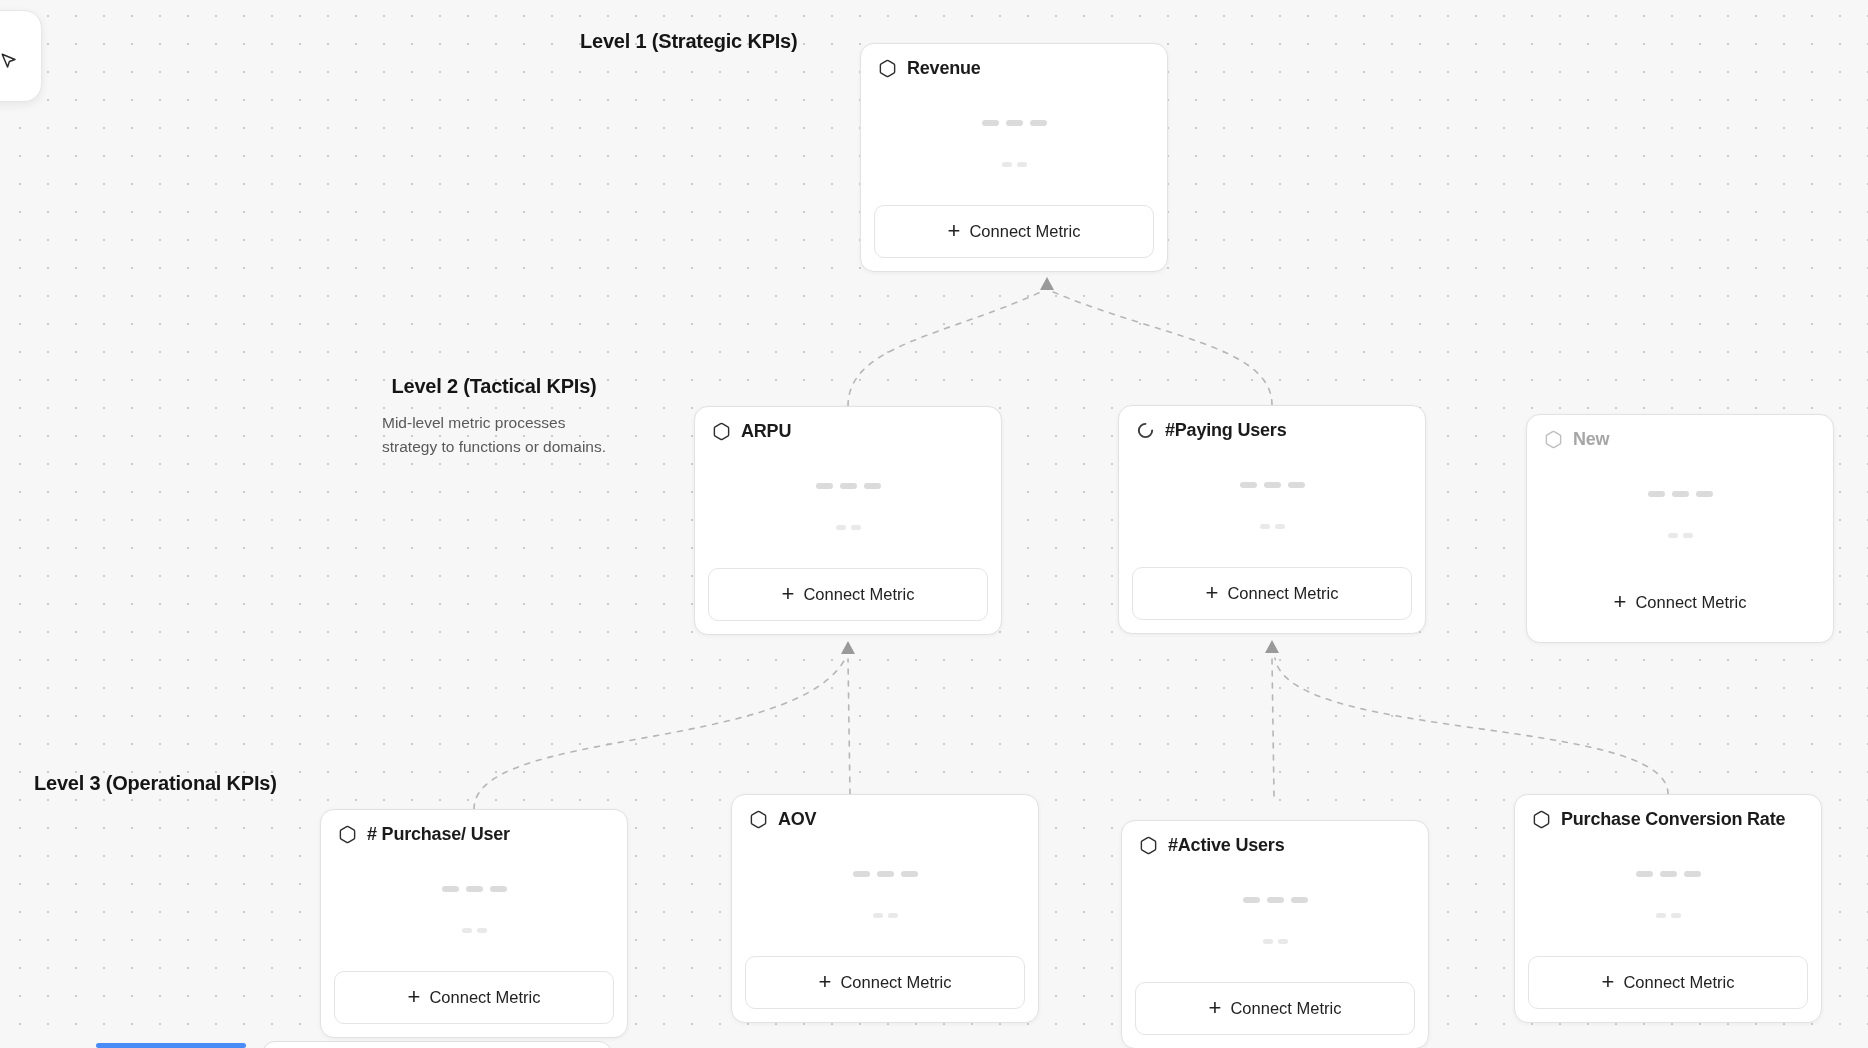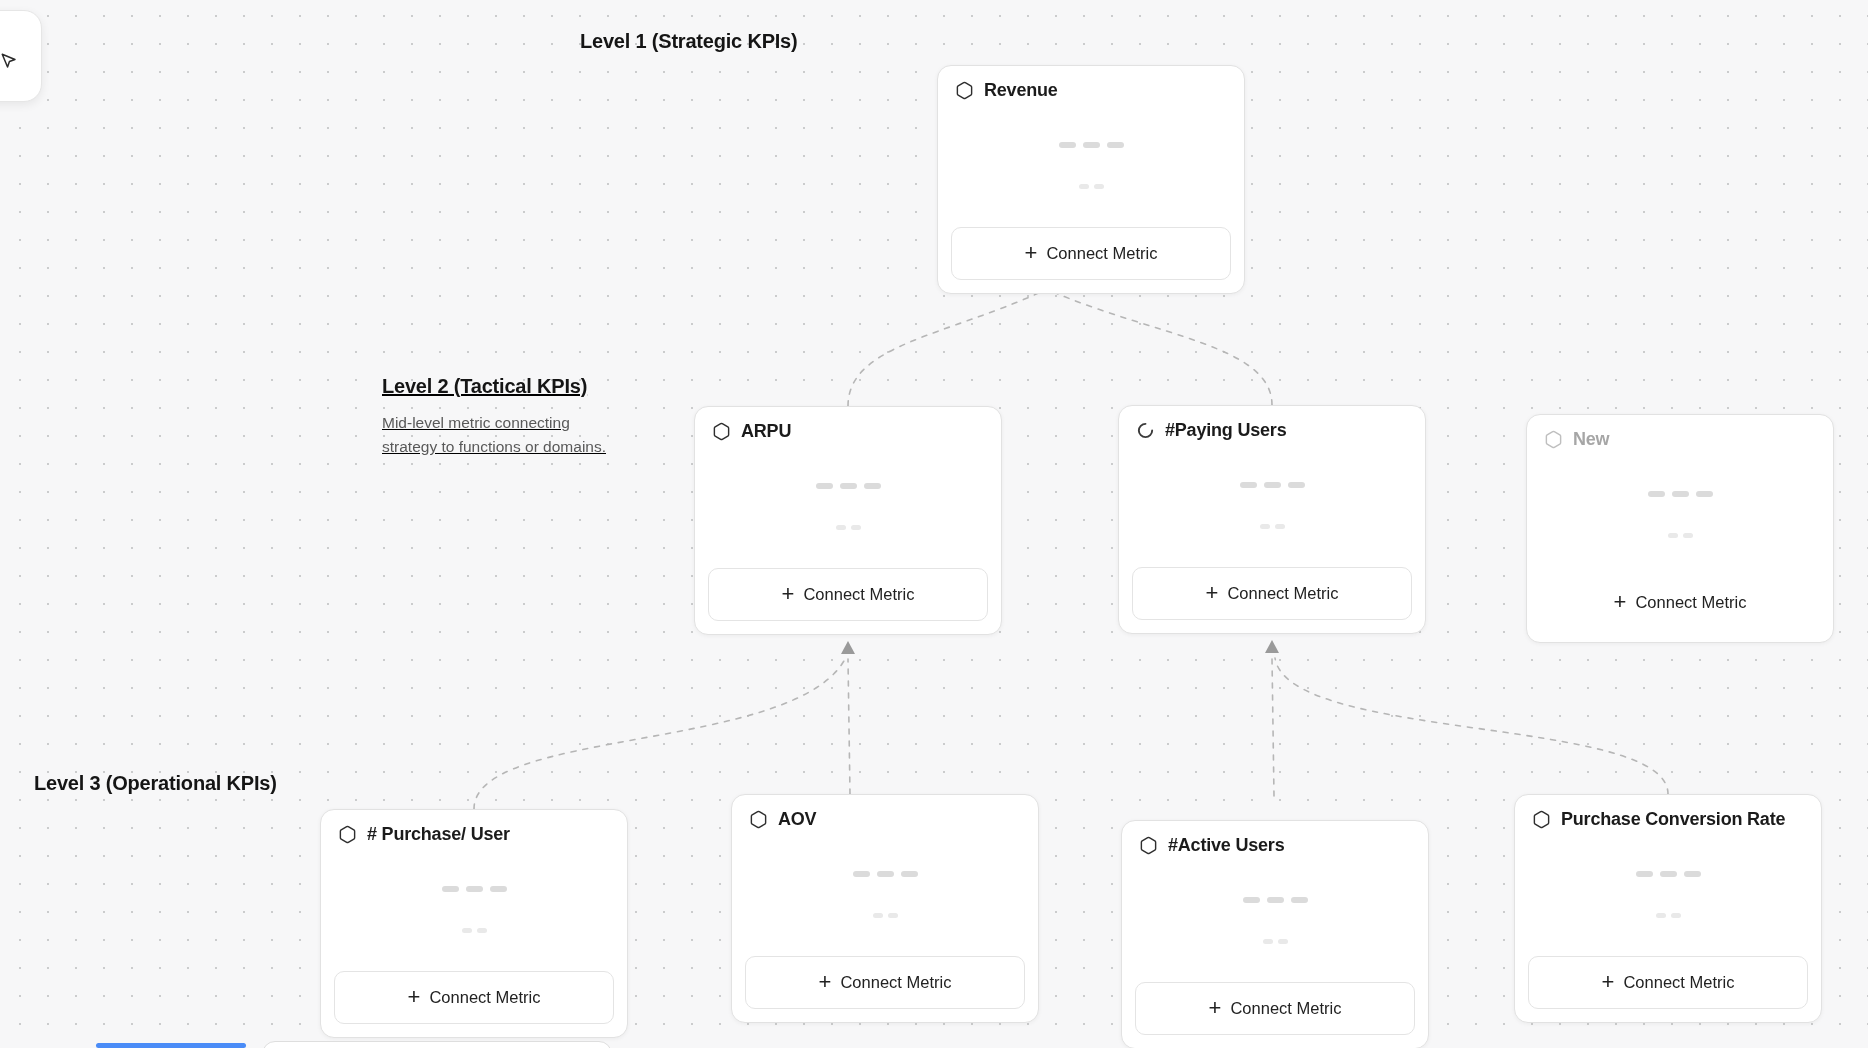--- a/index.html
+++ b/index.html
@@ -25,20 +25,21 @@
     pointer-events: none;
   }
 
   
   .level-label { position: absolute; }
   .level-title {
     font-size: 20px;
     font-weight: 700;
     color: #151515;
     letter-spacing: -0.2px;
+    text-align: center;
   }
   .level-desc {
     margin-top: 13px;
     font-size: 15.5px;
     line-height: 1.55;
     color: #595959;
   }
 
   
   .metric-card {
@@ -157,33 +158,33 @@
       <polygon points="848,641 841,654 855,654"></polygon>
       <polygon points="1272,640 1265,653 1279,653"></polygon>
       <polygon points="1274,1031 1267,1044 1281,1044"></polygon>
     </g>
   </svg>
 
   <div class="level-label" style="left:580px; top:30px;">
     <div class="level-title">Level 1 (Strategic KPIs)</div>
   </div>
 
-  <div class="level-label" style="left:382px; top:375px;text-decoration:underline;">
+  <div class="level-label" style="left:382px; top:375px;">
     <div class="level-title">Level 2 (Tactical KPIs)</div>
     <div class="level-desc">
-      <div>Mid-level metric connecting</div>
+      <div>Mid-level metric processes</div>
       <div>strategy to functions or domains.</div>
     </div>
   </div>
 
   <div class="level-label" style="left:34px; top:772px;">
     <div class="level-title">Level 3 (Operational KPIs)</div>
   </div>
 
-  <div class="metric-card" style="left:937px; top:43px;margin-top:22px;">
+  <div class="metric-card" style="left:860px; top:43px;">
     <div class="card-header">
       <span class="card-icon">
         <svg viewBox="0 0 24 24" fill="none" stroke="currentColor" stroke-width="1.8" stroke-linejoin="round">
             <path d="M21 16.05v-8.1a2 2 0 0 0-1-1.73l-7-4.05a2 2 0 0 0-2 0l-7 4.05a2 2 0 0 0-1 1.73v8.1a2 2 0 0 0 1 1.73l7 4.05a2 2 0 0 0 2 0l7-4.05a2 2 0 0 0 1-1.73z"></path>
           </svg>
       </span>
       <span class="card-title">Revenue</span>
     </div>
     <div class="skeleton">
       <div class="sk-row1">

